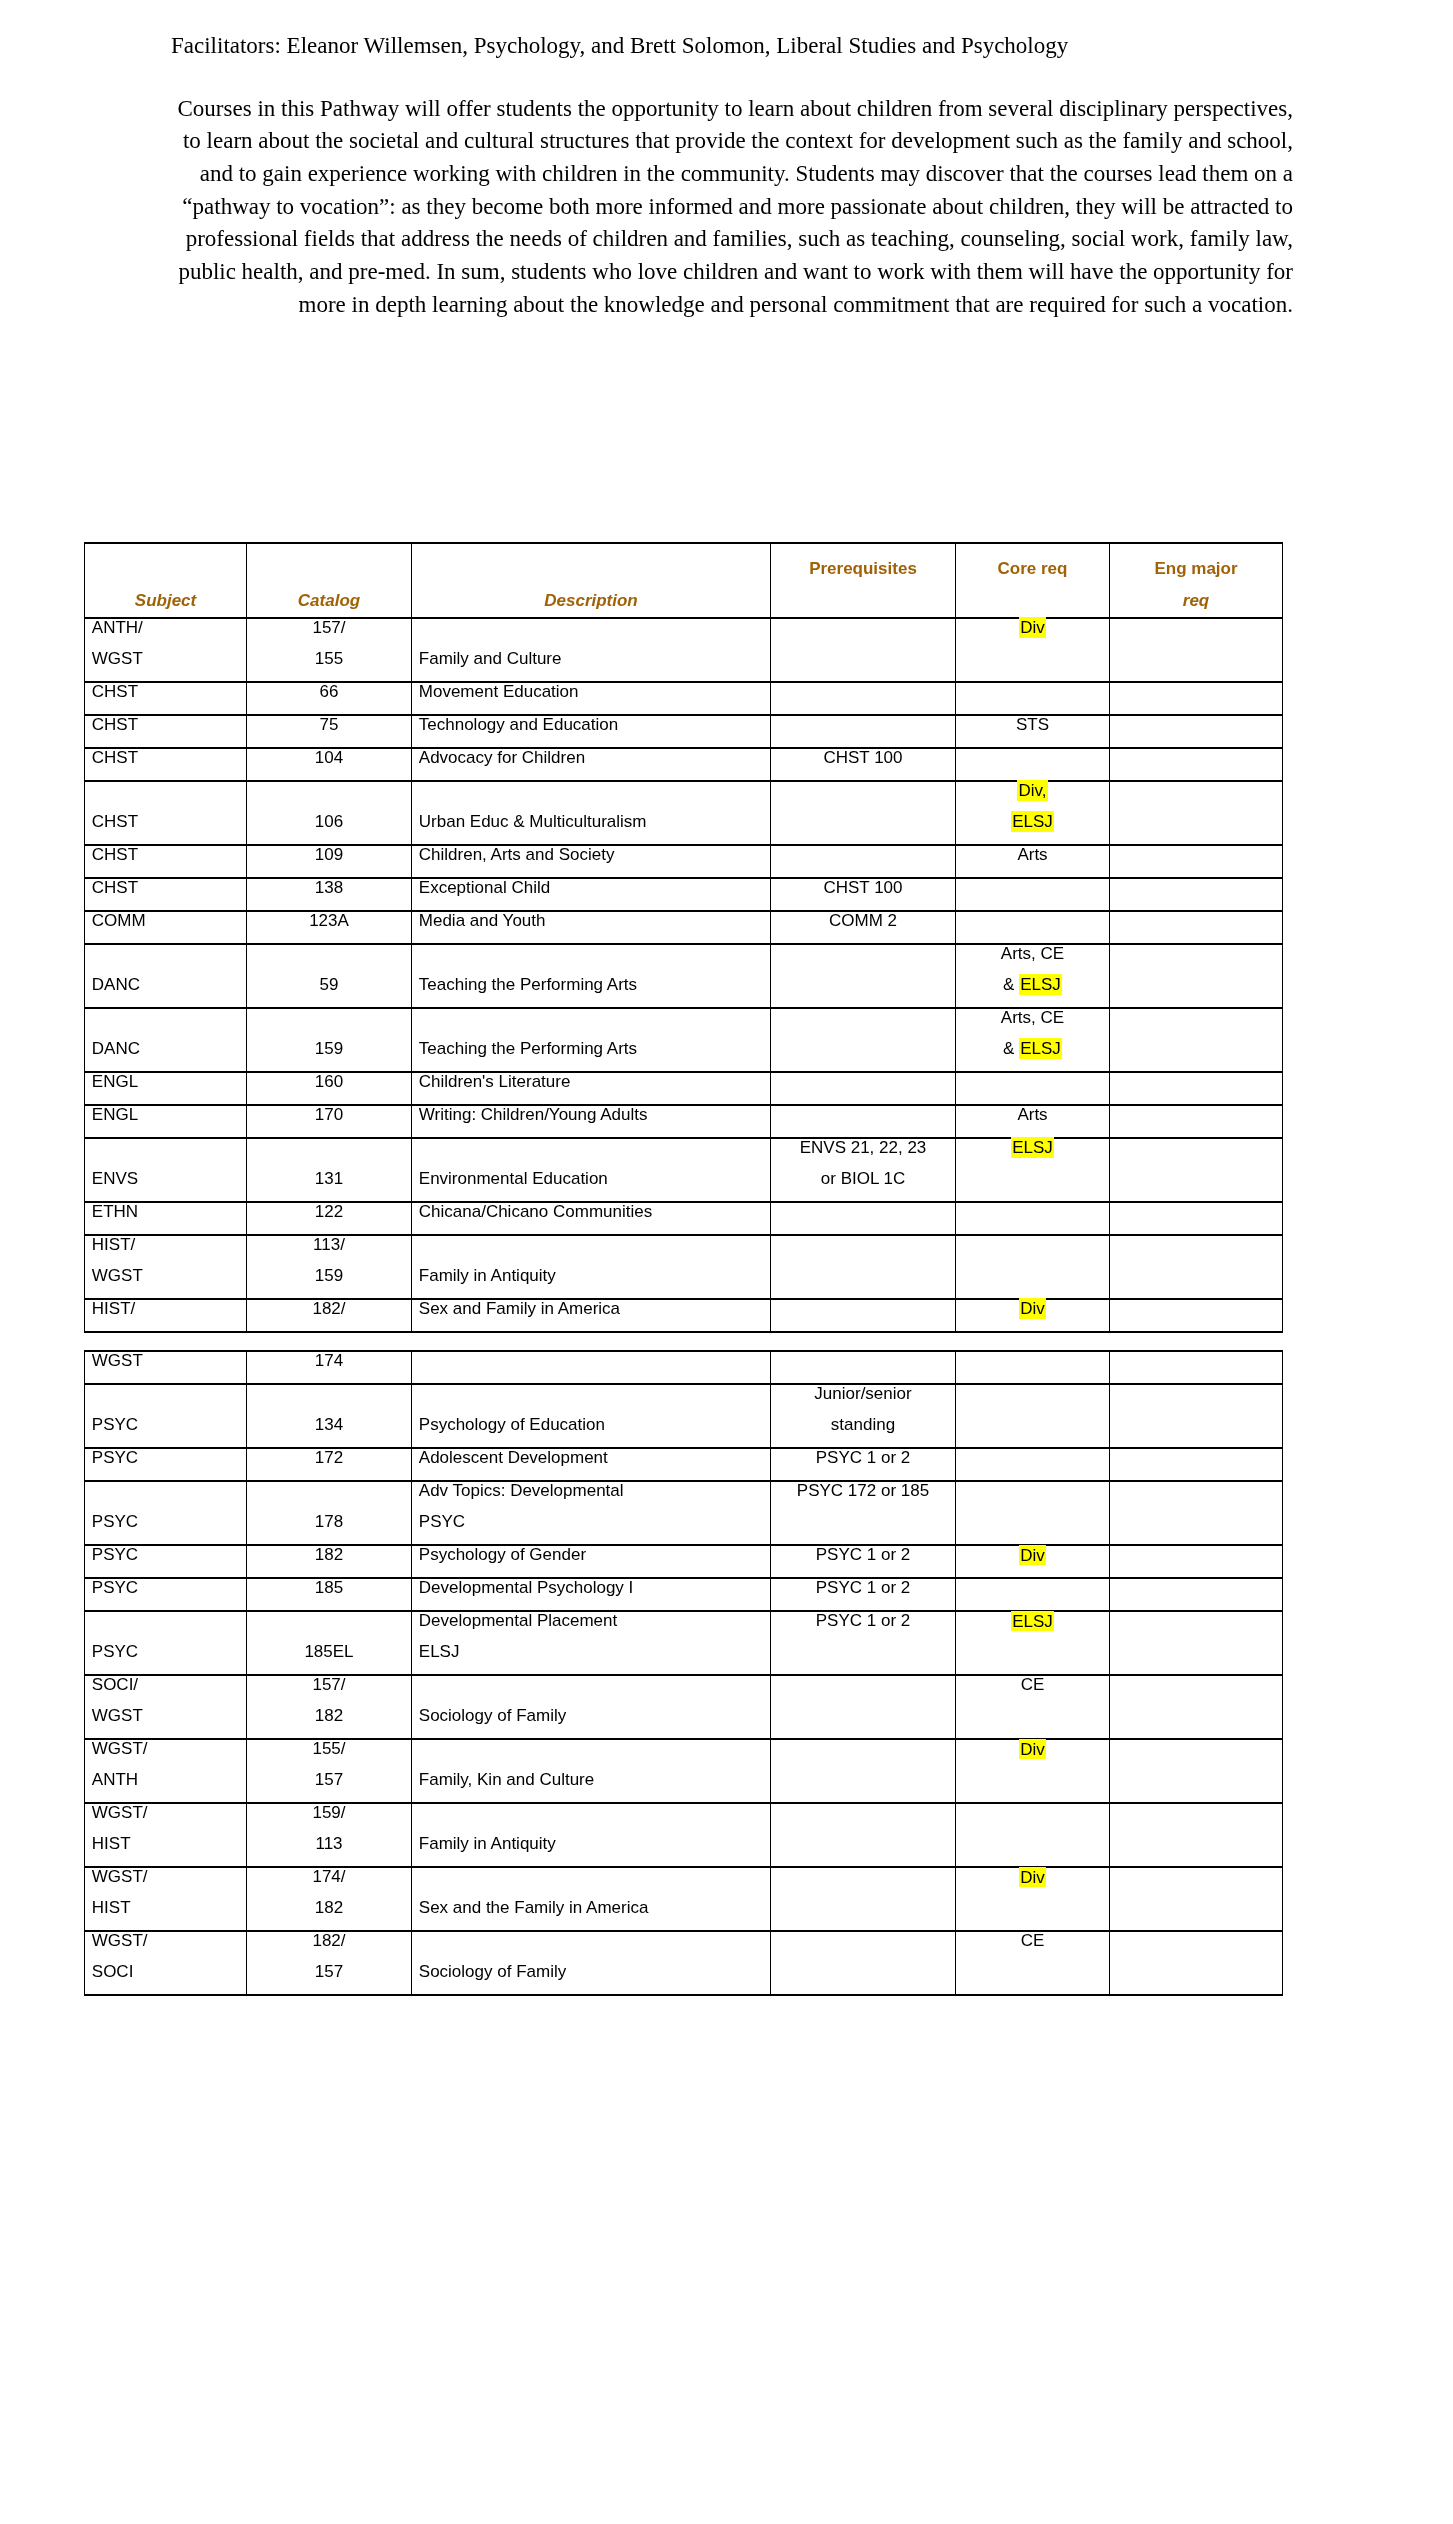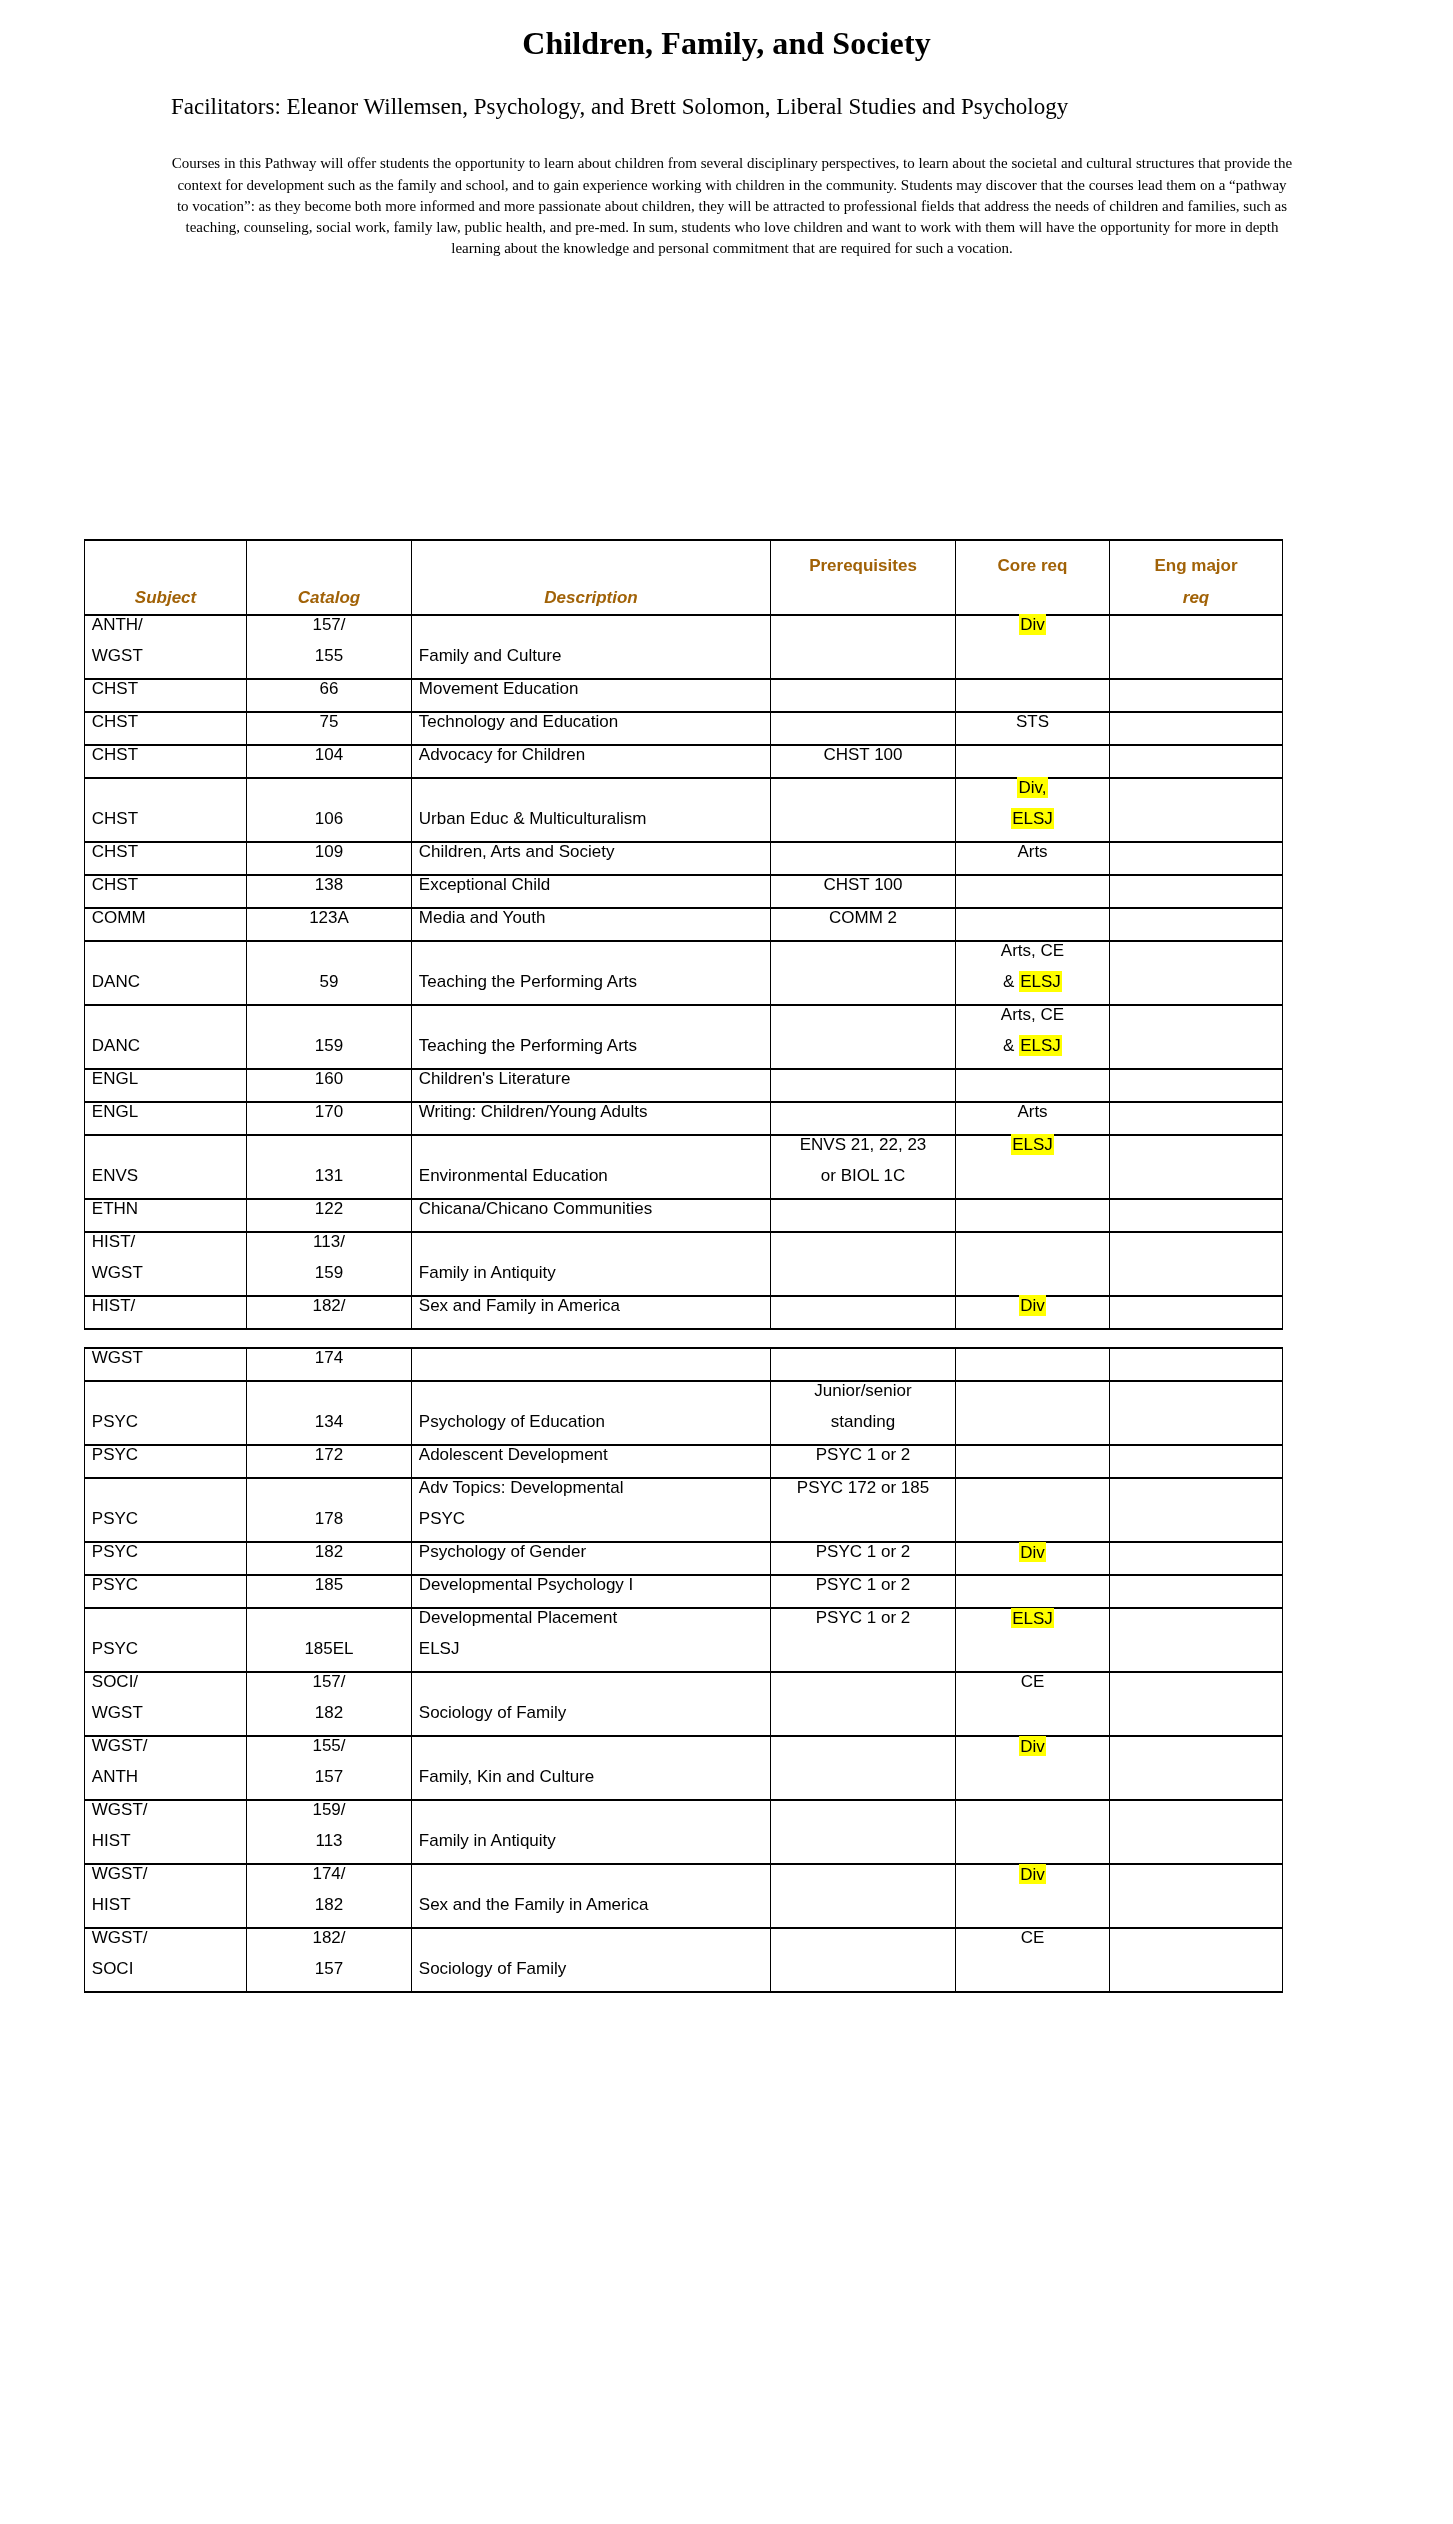--- a/index.html
+++ b/index.html
@@ -33,23 +33,23 @@
   .facilitators {
     margin: 30px 171px 0 171px;
     font-family: "Liberation Serif", serif;
     font-size: 23px;
     line-height: 1.42;
     text-align: left;
   }
   .intro {
     margin: 30px 160px 0 171px;
     font-family: "Liberation Serif", serif;
-    font-size: 15px;
+    font-size: 23px;
     line-height: 1.42;
-    text-align: center;
+    text-align: right;
   }
 
   .table-wrap {
     position: absolute;
     left: 84px;
     top: 512px;
     width: 1199px;
   }
   table.courses {
     border-collapse: collapse;
@@ -139,21 +139,20 @@
     font-style: italic;
     font-weight: bold;
     font-size: 27px;
   }
 </style>
 </head>
 <body>
 
 <div class="page">
 
-  <h1 class="doc-title">Children, Family, and Society</h1>
 
   <p class="facilitators">Facilitators: Eleanor Willemsen, Psychology, and Brett Solomon, Liberal Studies and Psychology</p>
 
   <p class="intro">Courses in this Pathway will offer students the opportunity to learn about children from several disciplinary perspectives, to learn about the societal and cultural structures that provide the context for development such as the family and school, and to gain experience working with children in the community. Students may discover that the courses lead them on a “pathway to vocation”: as they become both more informed and more passionate about children, they will be attracted to professional fields that address the needs of children and families, such as teaching, counseling, social work, family law, public health, and pre-med. In sum, students who love children and want to work with them will have the opportunity for more in depth learning about the knowledge and personal commitment that are required for such a vocation.</p>
 
   <div class="table-wrap">
     <table class="courses">
       <colgroup>
         <col class="c-subject">
           <col class="c-catalog">

